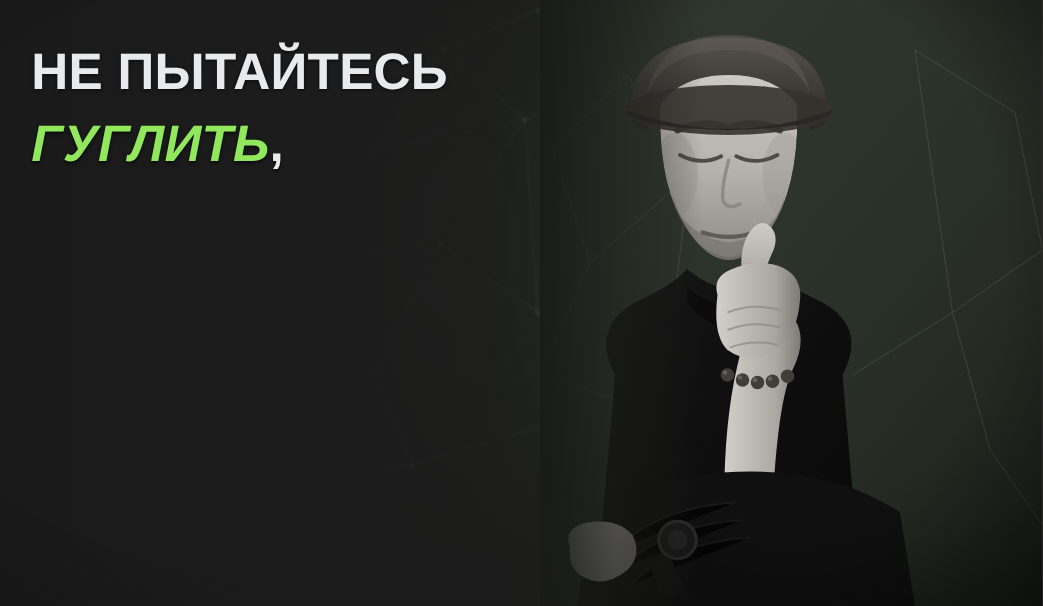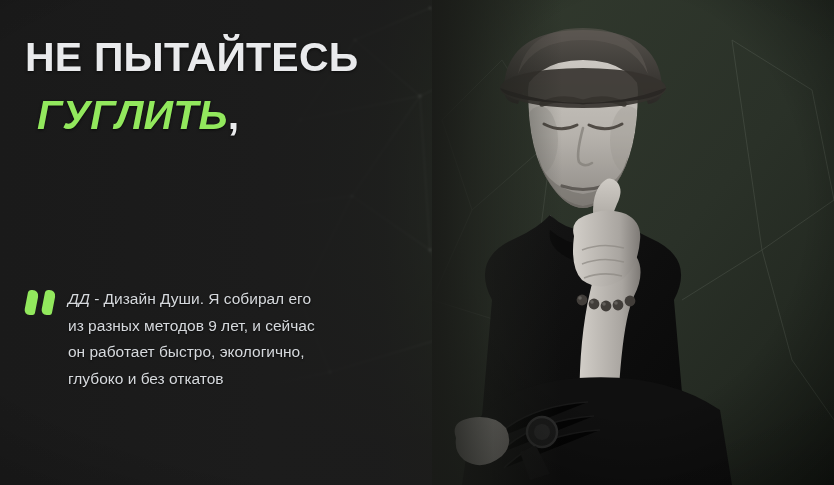--- a/index.html
+++ b/index.html
@@ -68,21 +68,20 @@
     font-weight:700;
     letter-spacing:0.2px;
     white-space:nowrap;
     text-shadow:0 1px 3px rgba(0,0,0,0.65);
   }
   .hl-white { color:#e9eaec; }
   .hl-green {
     color:#92e85d;
     font-style:italic;
     font-weight:700;
-    margin-left:12px;
   }
   .hl-comma { color:#e9eaec; font-style:normal; }
 
   
   .quote {
     position:absolute;
     left:25px; top:286px;
     width:400px;
     display:flex;
     z-index:5;
@@ -308,28 +307,14 @@
 
   <div class="headline">
     <div class="hl-line">
       <span class="hl-white">НЕ ПЫТАЙТЕСЬ</span>
     </div>
     <div class="hl-line">
       <span class="hl-green">ГУГЛИТЬ</span><span class="hl-comma">,</span>
     </div>
   </div>
 
-  <div class="quote">
-    <div class="quote-mark">
-      <i class="q1"></i>
-        <i class="q2"></i>
-    </div>
-    <div class="quote-body">
-      <div class="q-line">
-        <span class="q-em">ДД</span><span> - Дизайн Души. Я собирал его</span>
-      </div>
-      <div class="q-line">из разных методов 9 лет, и сейчас</div>
-      <div class="q-line">он работает быстро, экологично,</div>
-      <div class="q-line">глубоко и без откатов</div>
-    </div>
-  </div>
 
 </div>
 
 </body></html>

